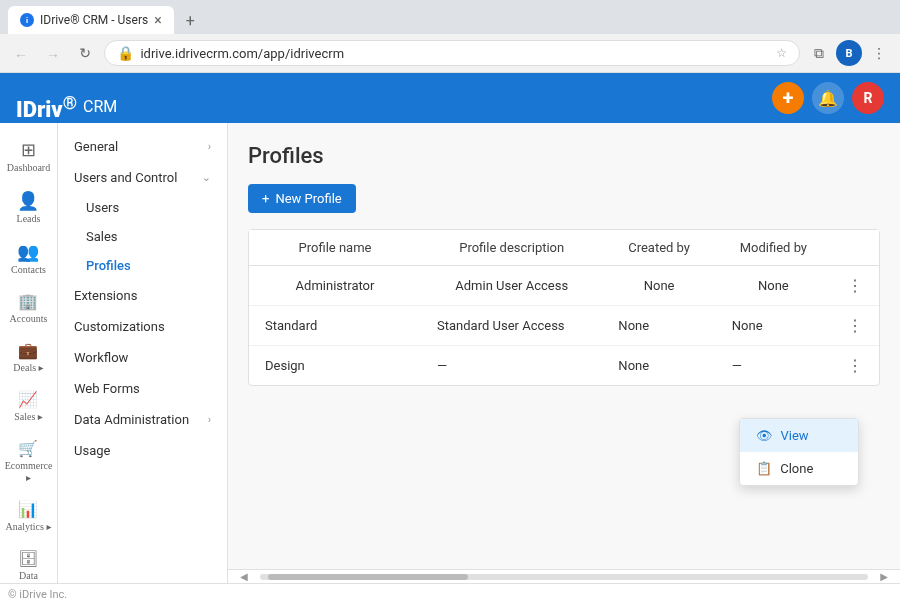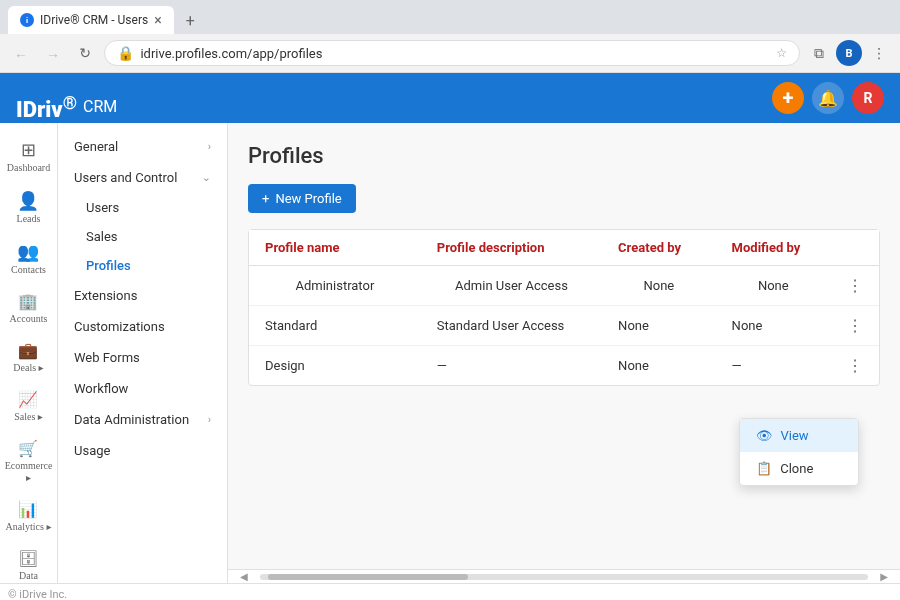--- a/index.html
+++ b/index.html
@@ -49,21 +49,21 @@
     .sidebar-sub-item.active { color: #1976d2; font-weight: 500; }
 
     
     .content { flex: 1; background: #f8f8f8; overflow: auto; padding: 20px; position: relative; }
     .page-title { font-size: 22px; font-weight: 500; color: #333; margin-bottom: 16px; }
     .new-profile-btn { display: flex; align-items: center; gap: 6px; padding: 7px 14px; background: #1976d2; color: white; border: none; border-radius: 4px; font-size: 13px; cursor: pointer; margin-bottom: 16px; }
 
     
     .table-container { background: white; border: 1px solid #e0e0e0; border-radius: 4px; overflow: visible; position: relative; }
     .table { width: 100%; border-collapse: collapse; }
-    .table th { padding: 10px 16px; text-align: left; color: #b91c1c; font-weight: 700; font-size: 13px; border-bottom: 1px solid #e0e0e0; background: white; }
+    .table th { padding: 10px 16px; text-align: center; color: #404040; font-weight: 400; font-size: 13px; border-bottom: 1px solid #e0e0e0; background: white; }
     .table td { padding: 10px 16px; font-size: 13px; color: #333; border-bottom: 1px solid #f0f0f0; }
     .table tr:last-child td { border-bottom: none; }
     .col-name { width: 200px; }
     .col-desc { width: 220px; }
     .col-created { width: 130px; }
     .col-modified { width: 130px; }
     .col-actions { width: 40px; }
     .action-dots { font-size: 16px; color: #666; cursor: pointer; display: flex; align-items: center; justify-content: center; }
 
     
@@ -85,21 +85,21 @@
       <span class="tab-close">×</span>
     </div>
     <span class="new-tab-btn">+</span>
   </div>
   <div class="nav-bar">
     <button class="nav-btn disabled">←</button>
     <button class="nav-btn disabled">→</button>
     <button class="nav-btn">↻</button>
     <div class="address-bar">
       <span style="color:#666;font-size:14px;">🔒</span>
-      <span class="url">idrive.profiles.com/app/profiles</span>
+      <span class="url">idrive.idrivecrm.com/app/idrivecrm</span>
       <span style="color:#999;font-size:12px;">☆</span>
     </div>
     <div class="nav-actions">
       <button class="nav-btn">⧉</button>
       <button class="nav-btn" style="background:#1565c0;color:white;border-radius:50%;font-size:11px;font-weight:bold;">B</button>
       <button class="nav-btn">⋮</button>
     </div>
   </div>
 </div>
 
@@ -177,24 +177,24 @@
       <div class="sidebar-sub-item active">
         <span>Profiles</span>
       </div>
       <div class="sidebar-item">
         <span>Extensions</span>
       </div>
       <div class="sidebar-item">
         <span>Customizations</span>
       </div>
       <div class="sidebar-item">
+        <span>Workflow</span>
+      </div>
+      <div class="sidebar-item">
         <span>Web Forms</span>
-      </div>
-      <div class="sidebar-item">
-        <span>Workflow</span>
       </div>
       <div class="sidebar-item">
         <span>Data Administration</span>
         <span class="chevron">›</span>
       </div>
       <div class="sidebar-item">
         <span>Usage</span>
       </div>
     </div>
 

